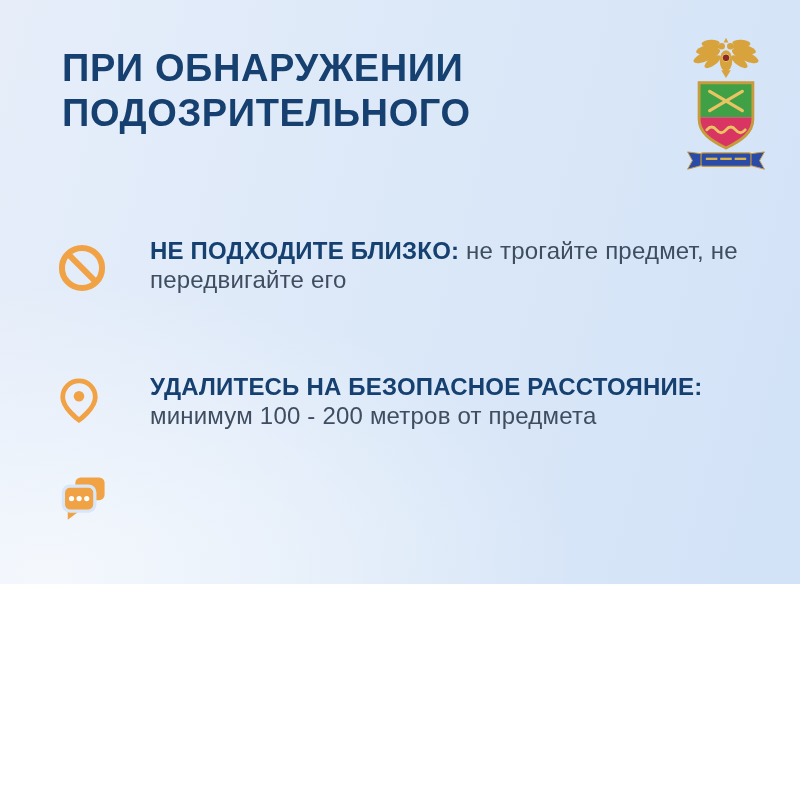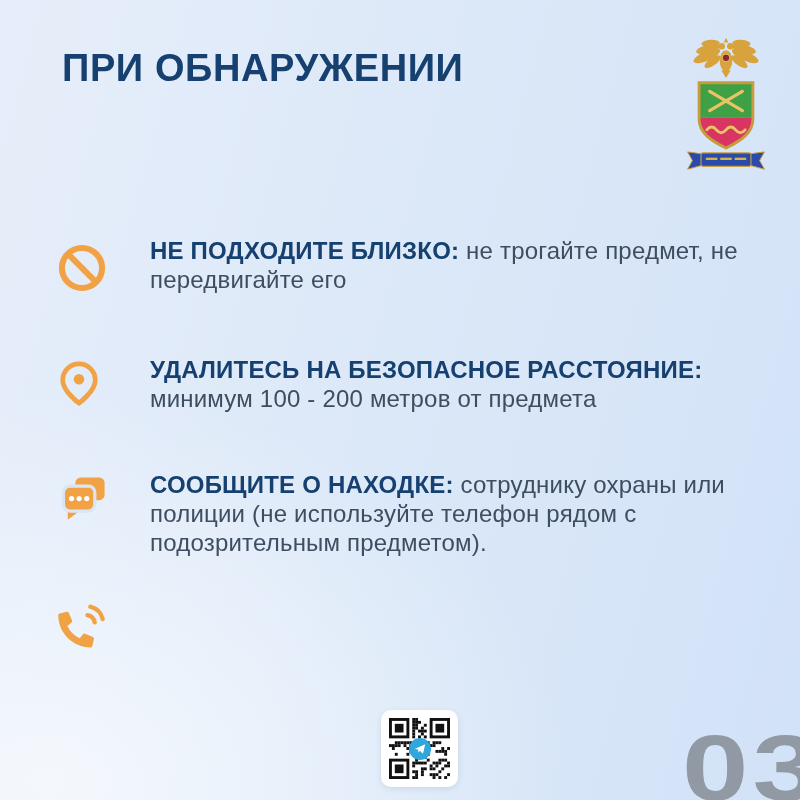--- a/index.html
+++ b/index.html
@@ -1,35 +1,35 @@
 <!DOCTYPE html>
 <html><head>
 <meta charset="utf-8">
 <style>
   html,body{margin:0;padding:0;}
   .poster{
     position:relative;
-    width:800px;height:800px;
+    width:800px;height:584px;
     overflow:hidden;
     font-family:"Liberation Sans", sans-serif;
     background:
       radial-gradient(120% 90% at 6% 98%, #f4f8fd 0%, rgba(244,248,253,0) 55%),
       linear-gradient(105deg, #e7eefa 0%, #dbe8f8 50%, #d2e2f7 100%);
   }
   .title{
     position:absolute;left:62px;top:46px;margin:0;
     font-size:38px;line-height:45px;font-weight:700;
     letter-spacing:.6px;color:#15406f;
   }
   .title span{display:block;}
   .emblem{position:absolute;left:678px;top:34px;width:96px;height:136px;}
   .items{list-style:none;margin:0;padding:0;}
   .item{position:absolute;left:56px;display:flex;align-items:flex-start;}
   .item-1{top:236px;justify-content:center;}
-  .item-2{top:355px;justify-content:space-between;}
+  .item-2{top:372px;justify-content:space-between;}
   .item-3{top:470px;}
   .item-4{top:592px;}
   .icon-cell{flex:0 0 64px;display:flex;justify-content:flex-start;}
   .item-1 .icon-cell{margin-top:6px;}
   .item-3 .icon-cell{margin-top:2px;}
   .item-4 .icon-cell{margin-top:4px;}
   .item-text{
     margin:0 0 0 30px;
     font-size:24px;line-height:29px;
     color:#3e4d60;letter-spacing:.2px;
@@ -59,20 +59,21 @@
     white-space:nowrap;
   }
 </style>
 </head>
 <body>
 
 <div class="poster">
 
   <h1 class="title">
     <span>ПРИ ОБНАРУЖЕНИИ</span>
+    <span>ПОДОЗРИТЕЛЬНОГО</span>
   </h1>
 
   <svg class="emblem" viewBox="0 0 100 140" aria-hidden="true">
     <g fill="#d8a33c">
 
       <g>
         <ellipse cx="30" cy="22" rx="15" ry="5" transform="rotate(-24 30 22)"></ellipse>
         <ellipse cx="31" cy="15" rx="12.5" ry="4.4" transform="rotate(-14 31 15)"></ellipse>
         <ellipse cx="34" cy="9" rx="9.5" ry="3.8" transform="rotate(-4 34 9)"></ellipse>
         <ellipse cx="36" cy="28" rx="10" ry="4" transform="rotate(-36 36 28)"></ellipse>
@@ -148,24 +149,20 @@
       <span class="icon-cell">
         <svg width="56" height="52" viewBox="0 0 48 48" aria-hidden="true">
           <rect x="16" y="5" width="27" height="21" rx="5" fill="#f0a245"></rect>
           <polygon points="9,34 9,44 21,35" fill="#f0a245"></polygon>
           <rect x="5" y="13" width="29" height="23" rx="6" fill="#f0a245" stroke="#d7e6f8" stroke-width="3"></rect>
           <circle cx="12.5" cy="24.5" r="2.4" fill="#ffffff"></circle>
           <circle cx="19.5" cy="24.5" r="2.4" fill="#ffffff"></circle>
           <circle cx="26.5" cy="24.5" r="2.4" fill="#ffffff"></circle>
         </svg>
       </span>
-      <p class="item-text w3">
-        <strong>СООБЩИТЕ О НАХОДКЕ:</strong>
-        <span>сотруднику охраны или полиции (не используйте телефон рядом с подозрительным предметом).</span>
-      </p>
     </li>
 
     <li class="item item-4">
       <span class="icon-cell">
         <svg width="54" height="54" viewBox="0 0 48 48" aria-hidden="true">
           <path transform="translate(2,14) scale(0.062)" d="M497.39 361.8l-112-48a24 24 0 0 0-28 6.9l-49.6 60.6a370.66 370.66 0 0 1-177.19-177.2l60.6-49.6a23.94 23.94 0 0 0 6.9-28l-48-112A24.16 24.16 0 0 0 122.6.61l-104 24A24 24 0 0 0 0 48c0 256.5 207.9 464 464 464a24 24 0 0 0 23.4-18.6l24-104a24.29 24.29 0 0 0-14.01-27.6z" fill="#f0a245"></path>
           <g fill="none" stroke="#f0a245" stroke-width="3.8" stroke-linecap="round">
             <path d="M28 17 a8 8 0 0 1 6.4 6.4"></path>
             <path d="M30.5 9.5 a15 15 0 0 1 11 11"></path>
           </g>

